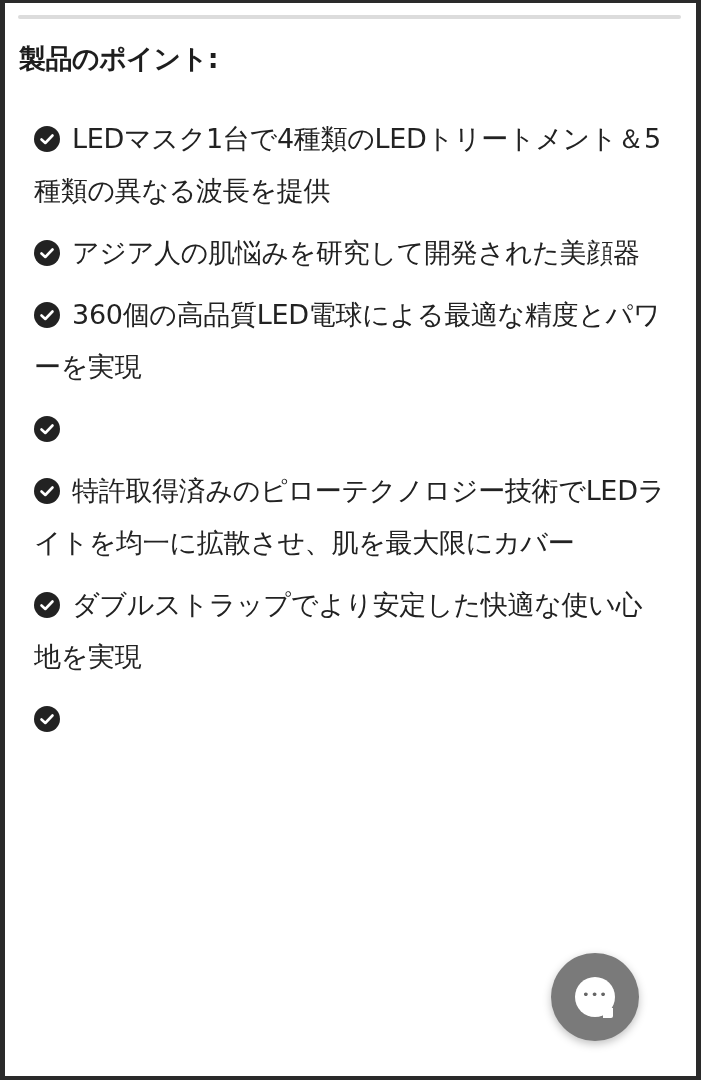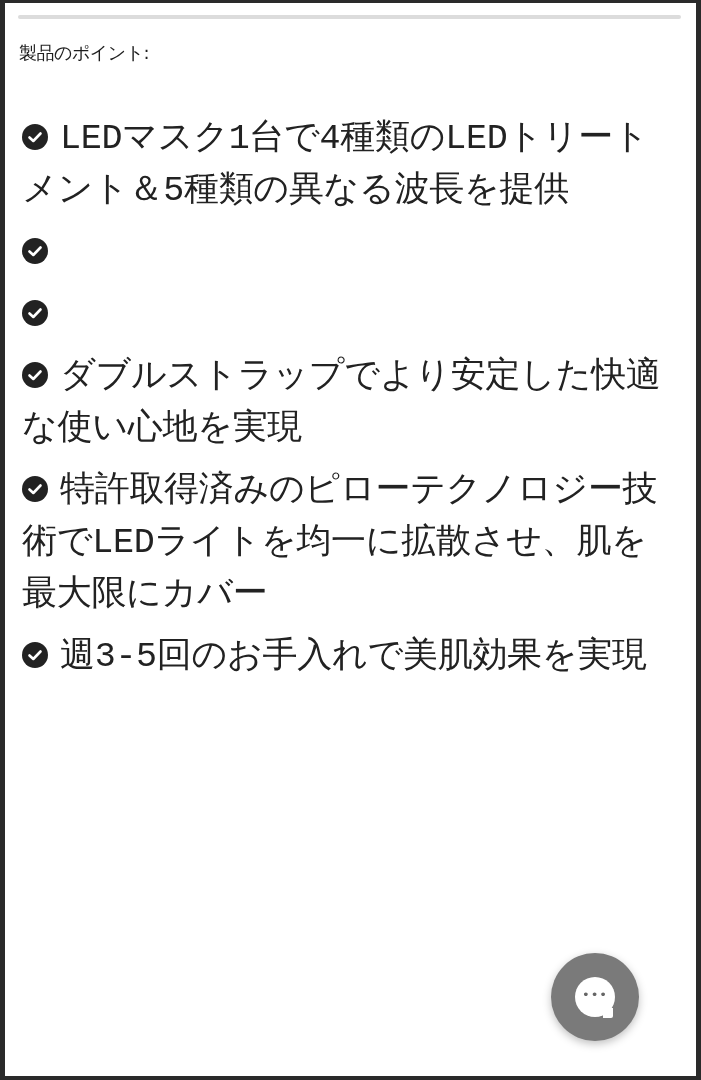--- a/index.html
+++ b/index.html
@@ -13,34 +13,33 @@
       position: absolute; left: 5px; top: 3px; right: 5px; bottom: 4px;
       background: #ffffff;
       overflow: hidden;
     }
     .divider {
       position: absolute; left: 13px; right: 15px; top: 12px;
       height: 4px; background: #dcdcdc; border-radius: 2px;
     }
     .title {
       position: absolute; left: 14px; top: 38px;
-      font-size: 18px; font-weight: normal; color: #1e1e1e;
+      font-size: 27px; font-weight: bold; color: #1e1e1e;
       letter-spacing: -0.5px; margin: 0;
     }
     .list {
       position: absolute; left: 0; top: 110px; right: 0;
       list-style: none; margin: 0; padding: 0;
     }
     .item {
       position: relative;
-      padding-left: 17px; padding-right: 30px;
-      font-size: 35px; line-height: 52px; color: #222;
+      padding-left: 29px; padding-right: 30px;
+      font-size: 27px; line-height: 52px; color: #222;
       margin-bottom: 10px;
       letter-spacing: -0.3px;
-      font-family: Liberation Mono, monospace;
     }
     .check {
       display: inline-block; vertical-align: middle;
       width: 26px; height: 26px; border-radius: 50%;
       background: #222; position: relative;
       margin-right: 12px; margin-top: -4px;
     }
     .check svg { position: absolute; left: 0; top: 0; }
     .chat-button {
       position: absolute; left: 551px; top: 953px;
@@ -70,41 +69,46 @@
 
   <ul class="list">
     <li class="item">
       <span class="check"><svg width="26" height="26" viewBox="0 0 26 26">
             <path d="M7.5 13.5 L11.3 17 L18.5 9.5" fill="none" stroke="#fff" stroke-width="2.6" stroke-linecap="round" stroke-linejoin="round"></path>
           </svg></span><span>LEDマスク1台で4種類のLEDトリートメント＆5種類の異なる波長を提供</span>
     </li>
     <li class="item">
       <span class="check"><svg width="26" height="26" viewBox="0 0 26 26">
             <path d="M7.5 13.5 L11.3 17 L18.5 9.5" fill="none" stroke="#fff" stroke-width="2.6" stroke-linecap="round" stroke-linejoin="round"></path>
-          </svg></span>
+          </svg></span><span>アジア人の肌悩みを研究して開発された美顔器</span>
+    </li>
+    <li class="item">
+      <span class="check"><svg width="26" height="26" viewBox="0 0 26 26">
+            <path d="M7.5 13.5 L11.3 17 L18.5 9.5" fill="none" stroke="#fff" stroke-width="2.6" stroke-linecap="round" stroke-linejoin="round"></path>
+          </svg></span><span>360個の高品質LED電球による最適な精度とパワーを実現</span>
     </li>
     <li class="item">
       <span class="check"><svg width="26" height="26" viewBox="0 0 26 26">
             <path d="M7.5 13.5 L11.3 17 L18.5 9.5" fill="none" stroke="#fff" stroke-width="2.6" stroke-linecap="round" stroke-linejoin="round"></path>
           </svg></span>
     </li>
     <li class="item">
       <span class="check"><svg width="26" height="26" viewBox="0 0 26 26">
             <path d="M7.5 13.5 L11.3 17 L18.5 9.5" fill="none" stroke="#fff" stroke-width="2.6" stroke-linecap="round" stroke-linejoin="round"></path>
+          </svg></span><span>特許取得済みのピローテクノロジー技術でLEDライトを均一に拡散させ、肌を最大限にカバー</span>
+    </li>
+    <li class="item">
+      <span class="check"><svg width="26" height="26" viewBox="0 0 26 26">
+            <path d="M7.5 13.5 L11.3 17 L18.5 9.5" fill="none" stroke="#fff" stroke-width="2.6" stroke-linecap="round" stroke-linejoin="round"></path>
           </svg></span><span>ダブルストラップでより安定した快適な使い心地を実現</span>
     </li>
     <li class="item">
       <span class="check"><svg width="26" height="26" viewBox="0 0 26 26">
             <path d="M7.5 13.5 L11.3 17 L18.5 9.5" fill="none" stroke="#fff" stroke-width="2.6" stroke-linecap="round" stroke-linejoin="round"></path>
-          </svg></span><span>特許取得済みのピローテクノロジー技術でLEDライトを均一に拡散させ、肌を最大限にカバー</span>
-    </li>
-    <li class="item">
-      <span class="check"><svg width="26" height="26" viewBox="0 0 26 26">
-            <path d="M7.5 13.5 L11.3 17 L18.5 9.5" fill="none" stroke="#fff" stroke-width="2.6" stroke-linecap="round" stroke-linejoin="round"></path>
-          </svg></span><span>週3-5回のお手入れで美肌効果を実現</span>
+          </svg></span>
     </li>
   </ul>
 </div>
 
 <div class="chat-button">
   <div class="bubble">
     <span class="dots">•••</span>
   </div>
 </div>
 

